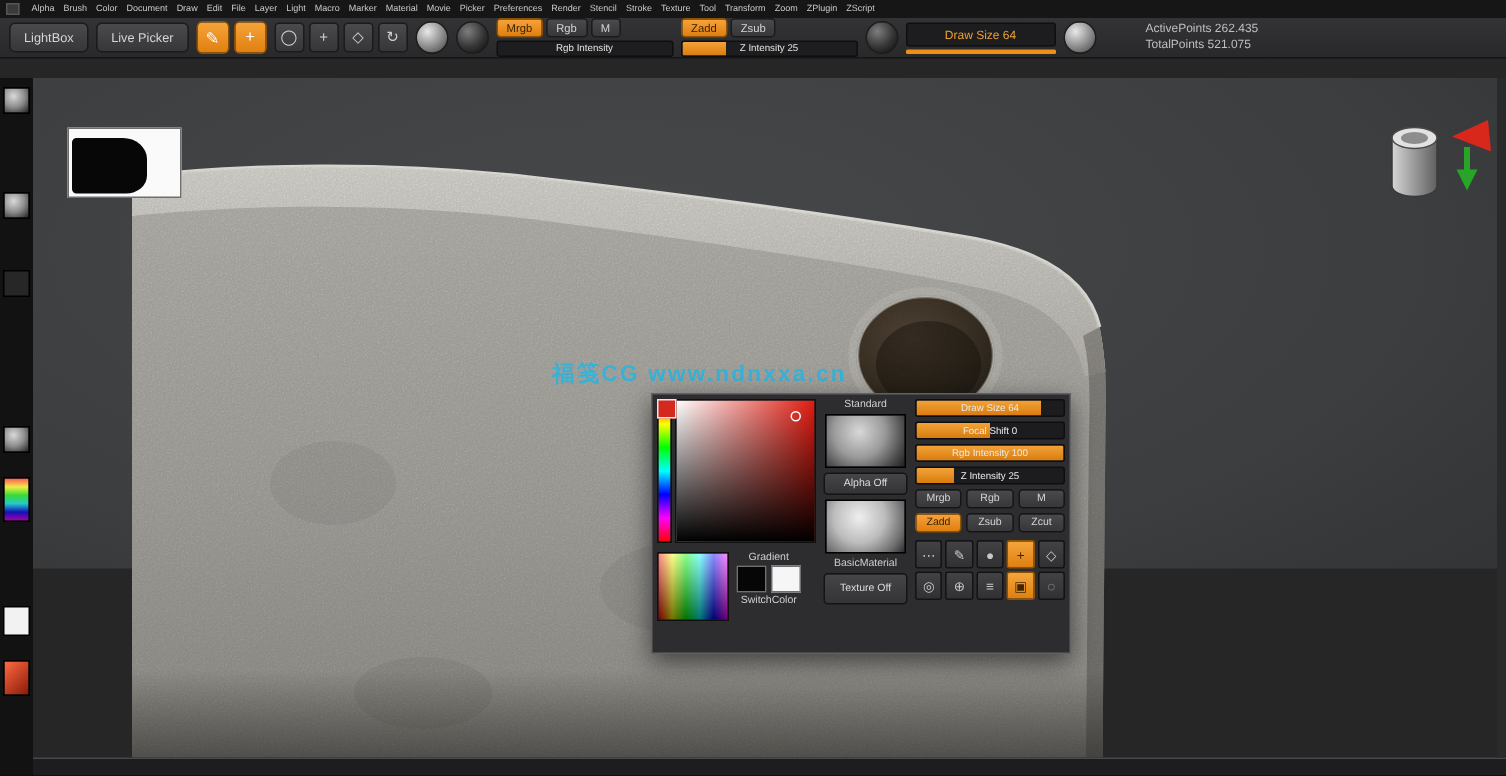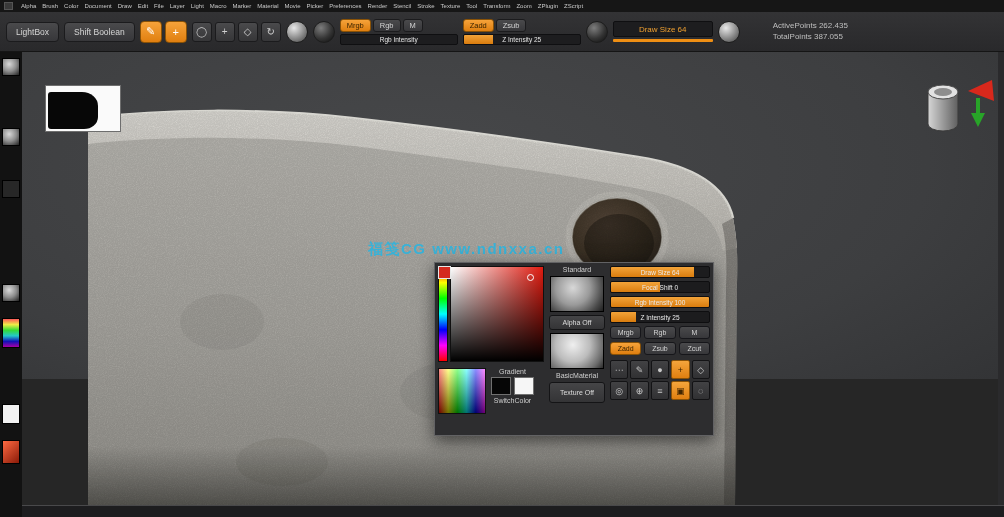--- a/index.html
+++ b/index.html
@@ -8,21 +8,21 @@
          font-family:"Liberation Sans", sans-serif; }
 
   
   .menubar { position:absolute; top:0; left:0; right:0; height:12px; background:#161616;
              display:flex; align-items:center; padding:0 4px; }
   .app-icon { width:9px; height:8px; background:#3a3a3a; border:1px solid #555; margin-right:8px; }
   .menu-items { display:flex; gap:6px; align-items:center; }
   .menu-item { font-size:6px; color:#c9c9c9; white-space:nowrap; cursor:default; }
 
   
-  .toolbar { position:absolute; top:12px; left:0; right:0; height:40px;
+  .toolbar { position:absolute; top:12px; left:0; right:0; height:27px;
              background:linear-gradient(#333335,#29292b); border-bottom:1px solid #151515;
              display:flex; align-items:center; gap:5px; padding:0 6px; }
   .tb-btn { height:20px; padding:0 9px; background:linear-gradient(#4a4a4c,#37373a);
             border:1px solid #1b1b1d; border-radius:4px; color:#d6d6d6; font-size:8.5px;
             font-family:inherit; display:flex; align-items:center; white-space:nowrap; }
   .tb-group { display:flex; gap:3px; }
   .tb-icon-orange { width:22px; height:22px; background:linear-gradient(#f6a33a,#e07f10);
             border:1px solid #8a5206; border-radius:4px; color:#fff; font-size:11px;
             display:flex; align-items:center; justify-content:center; font-family:inherit; }
   .tb-icon { width:20px; height:20px; background:linear-gradient(#4a4a4c,#363638);
@@ -159,21 +159,21 @@
         <span class="menu-item">Tool</span>
         <span class="menu-item">Transform</span>
         <span class="menu-item">Zoom</span>
         <span class="menu-item">ZPlugin</span>
         <span class="menu-item">ZScript</span>
       </div>
   </nav>
 
   <div class="toolbar">
     <button class="tb-btn">LightBox</button>
-    <button class="tb-btn">Shift Boolean</button>
+    <button class="tb-btn">Live Picker</button>
 
     <div class="tb-group">
 
     <button class="tb-icon-orange">
           <span>✎</span>
         </button>
         <button class="tb-icon-orange">
           <span>+</span>
         </button>
       </div>
@@ -227,21 +227,21 @@
         <i style="width:0%"></i>
           <span>Draw Size 64</span>
       </div>
       <div class="tb-underline"></div>
     </div>
 
     <div class="tb-ball"></div>
 
     <div class="tb-stats">
       <div>ActivePoints 262.435</div>
-      <div>TotalPoints 387.055</div>
+      <div>TotalPoints 521.075</div>
     </div>
   </div>
 
   <div class="tray">
 
   <div class="thumb ball"></div>
       <div class="thumb ball"></div>
       <div class="thumb slot"></div>
       <div class="thumb ball"></div>
       <div class="thumb spectrum"></div>

